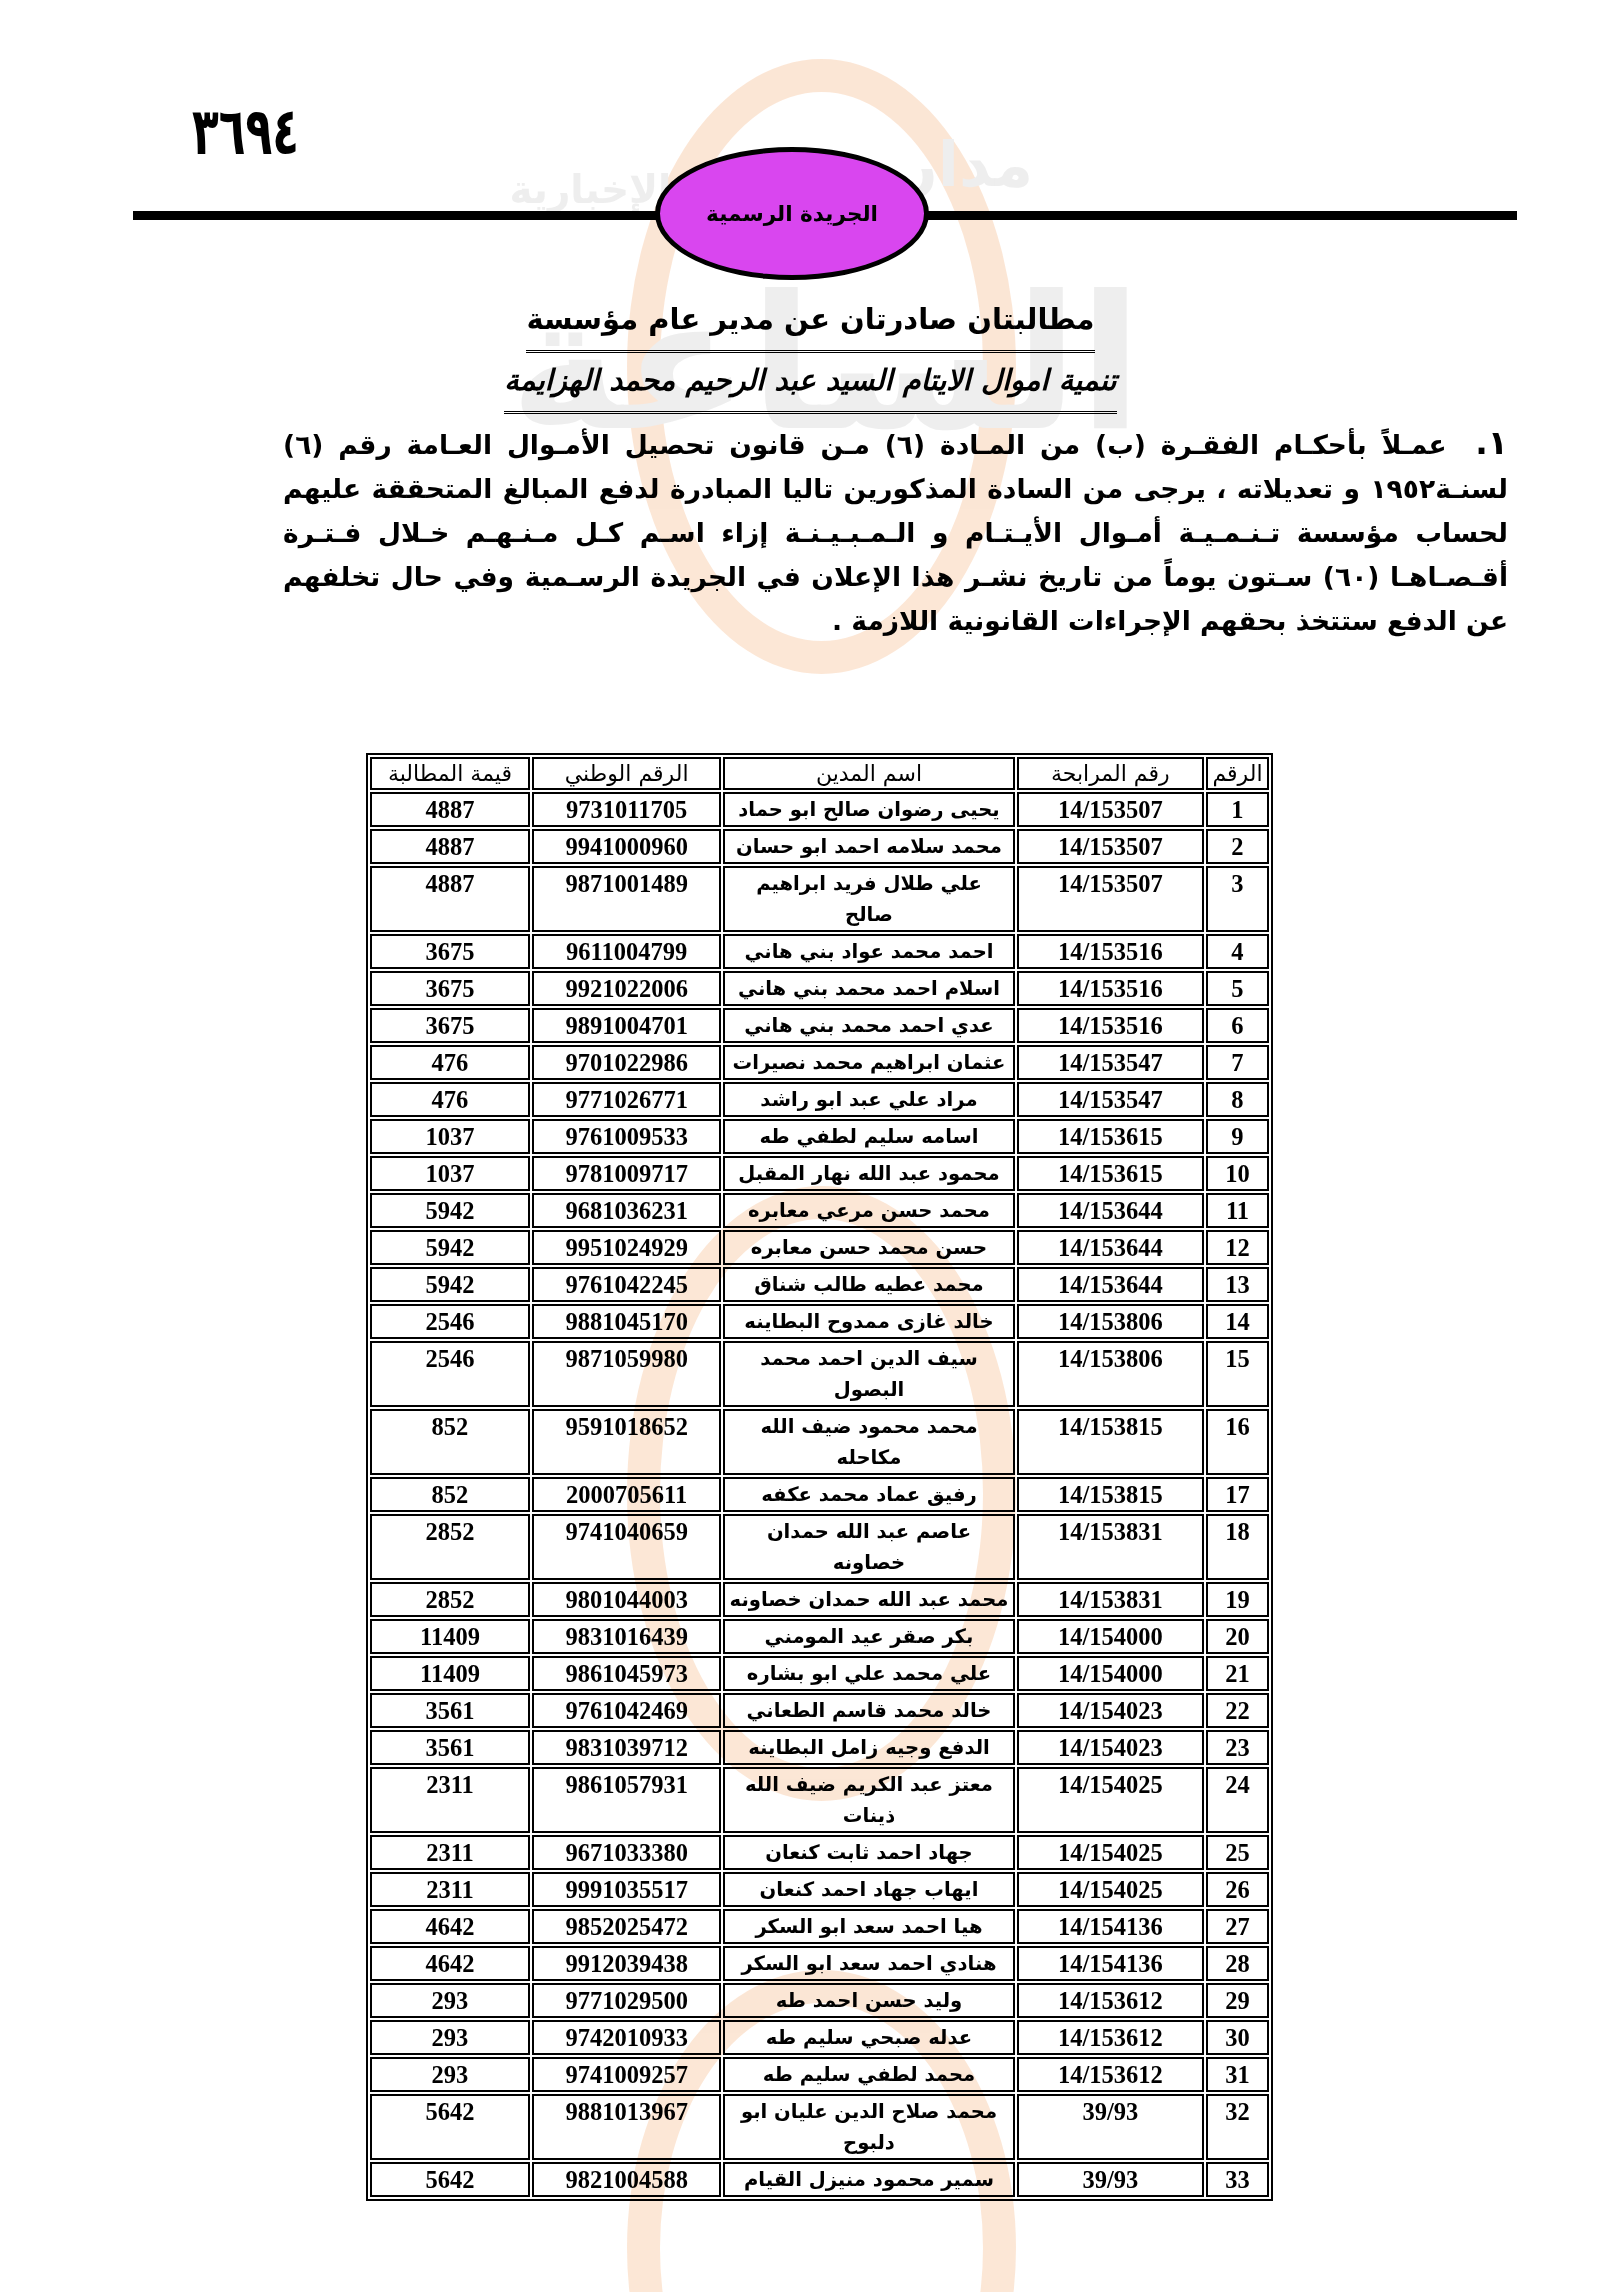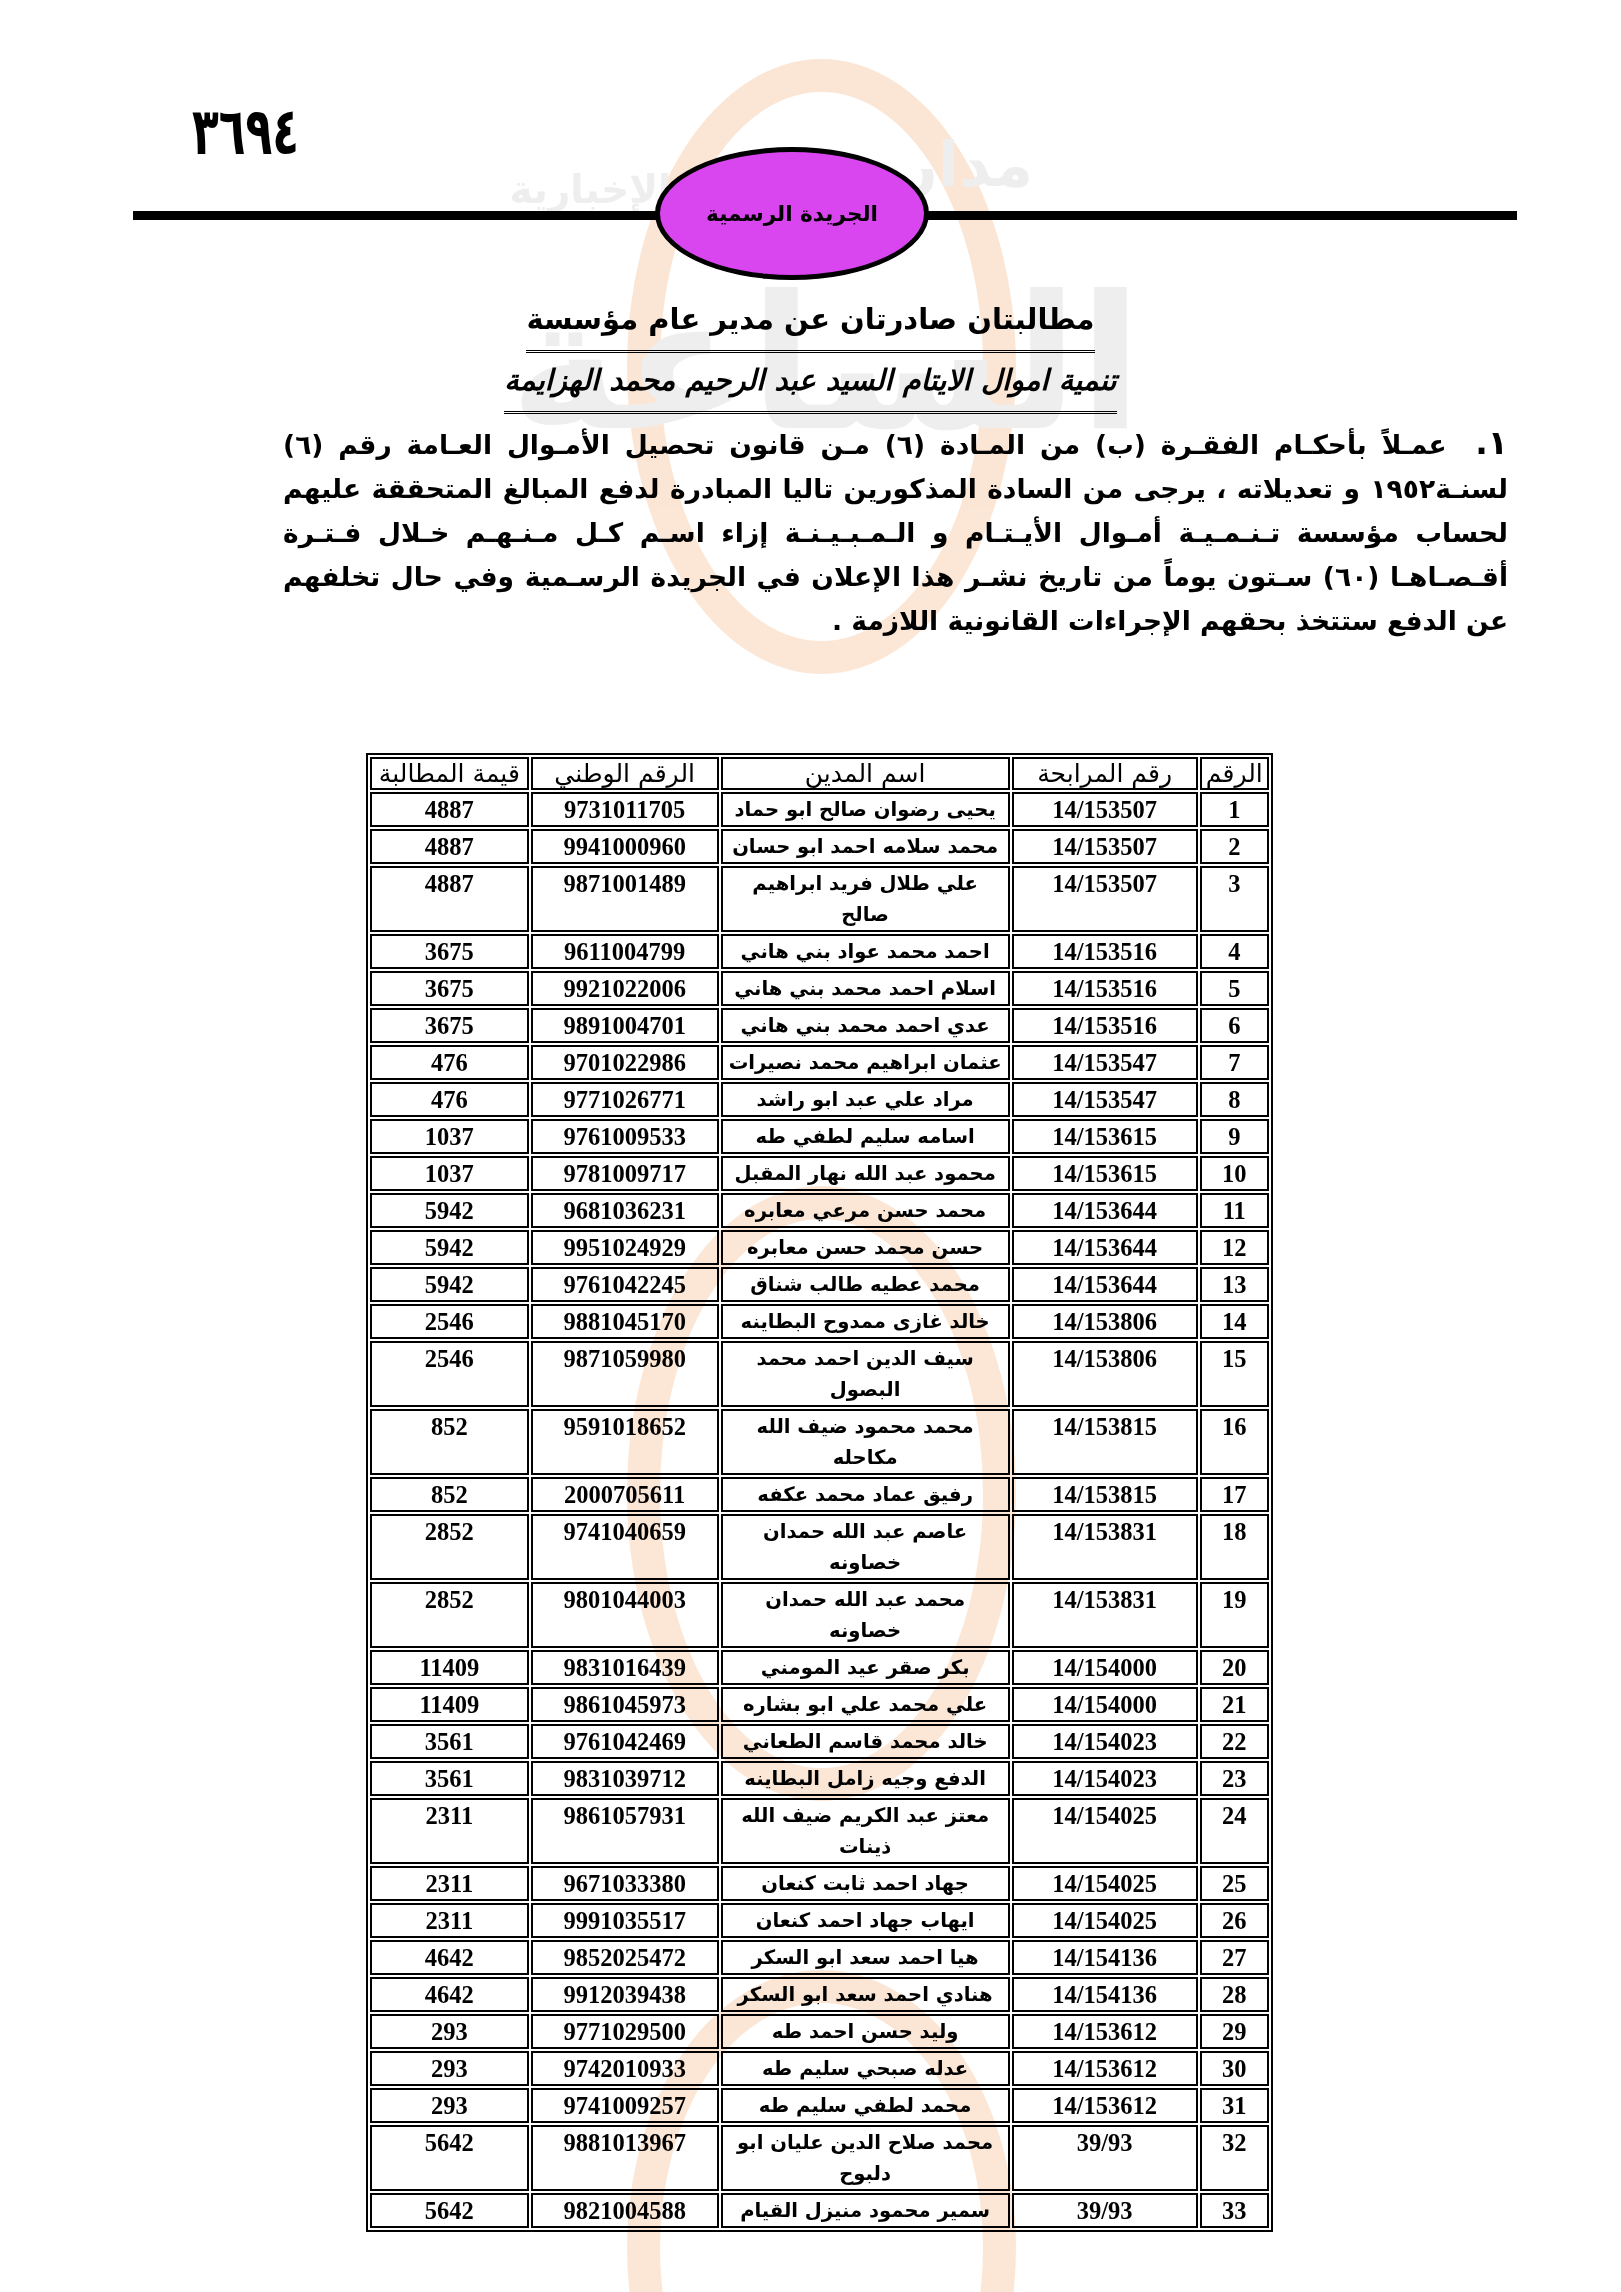--- a/index.html
+++ b/index.html
@@ -39,21 +39,21 @@
     .para .num { font-size: 33px; margin-left: 13.7px; }
 
     table.claims {
       position: absolute; left: 366px; top: 753px; width: 907px;
       border-collapse: separate; border-spacing: 2px; border: 2px solid #000;
       direction: rtl; background: transparent;
     }
     table.claims th, table.claims td {
       border: 2px solid #000; text-align: center; vertical-align: top; padding: 0 3.9px;
     }
-    table.claims th { font-size: 25px; font-weight: normal; height: 29px; line-height: 29px; text-align: center; }
+    table.claims th { font-size: 22px; font-weight: normal; height: 29px; line-height: 29px; text-align: center; }
     table.claims td { font-size: 22.5px; height: 31px; line-height: 31px; }
     table.claims td.num, table.claims td.code, table.claims td.nid, table.claims td.amt {
       font-family: "Liberation Serif", serif; font-weight: bold; font-size: 24.5px;
     }
     table.claims td.name { font-size: 19.6px; font-weight: bold; line-height: 31px; text-align: center; }
     col.c-num { width: 61px; } col.c-code { width: 184px; } col.c-name { width: 286px; }
     col.c-nid { width: 186px; } col.c-amt { width: 157px; }
   </style>
 </head>
 <body>

